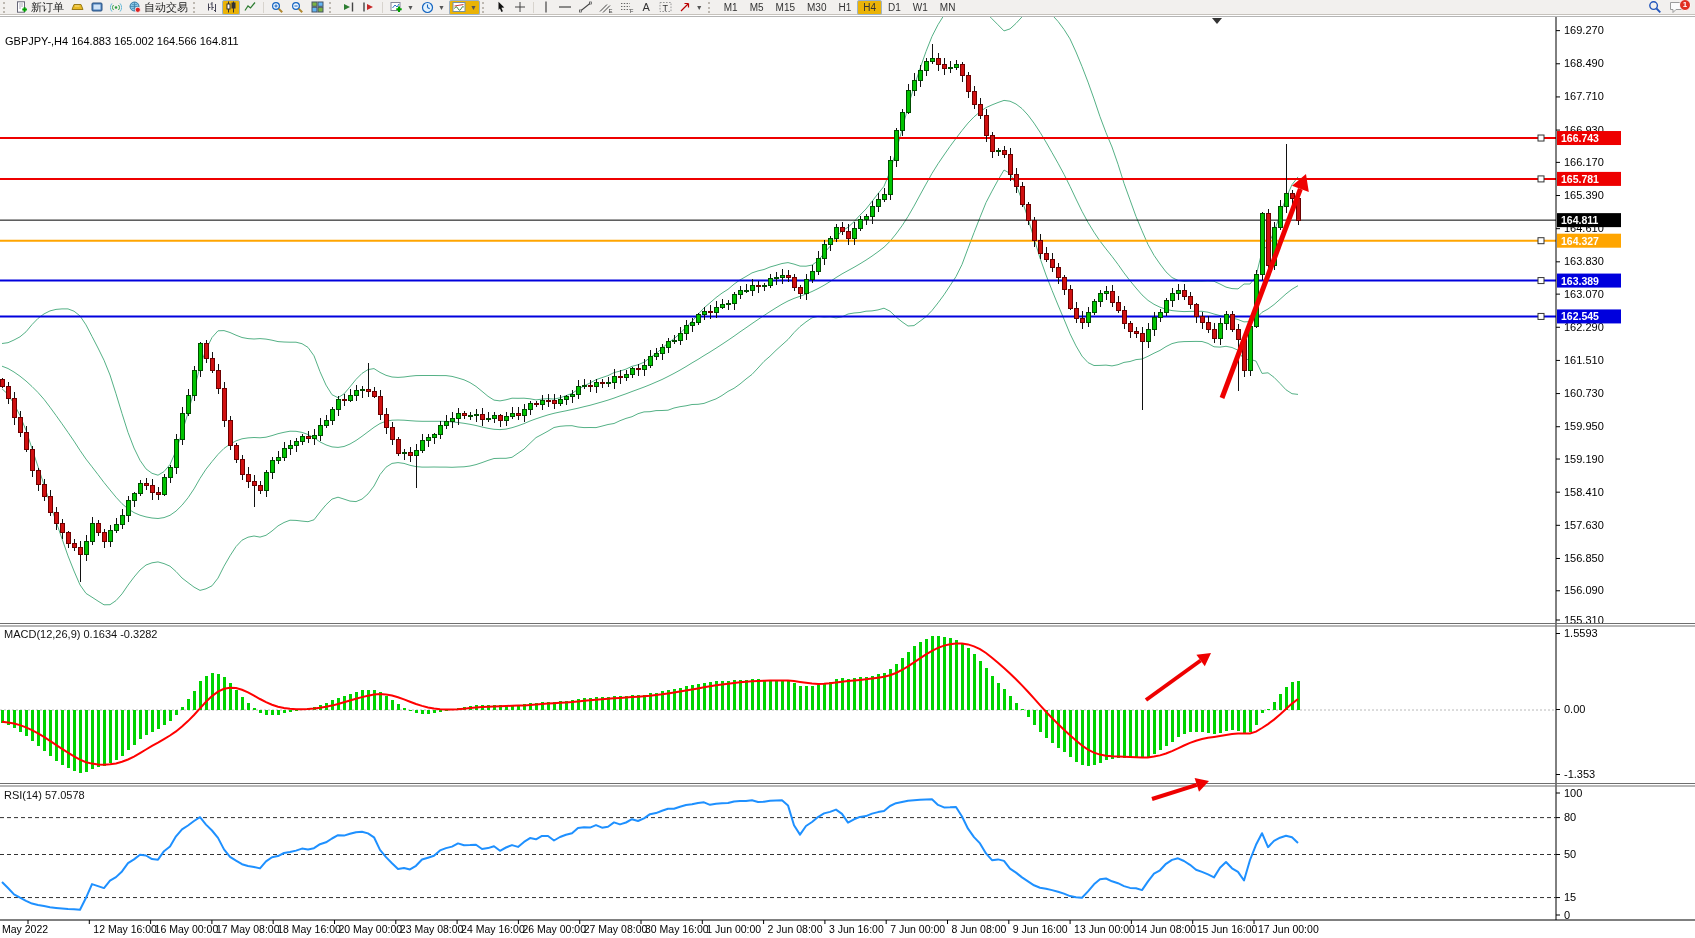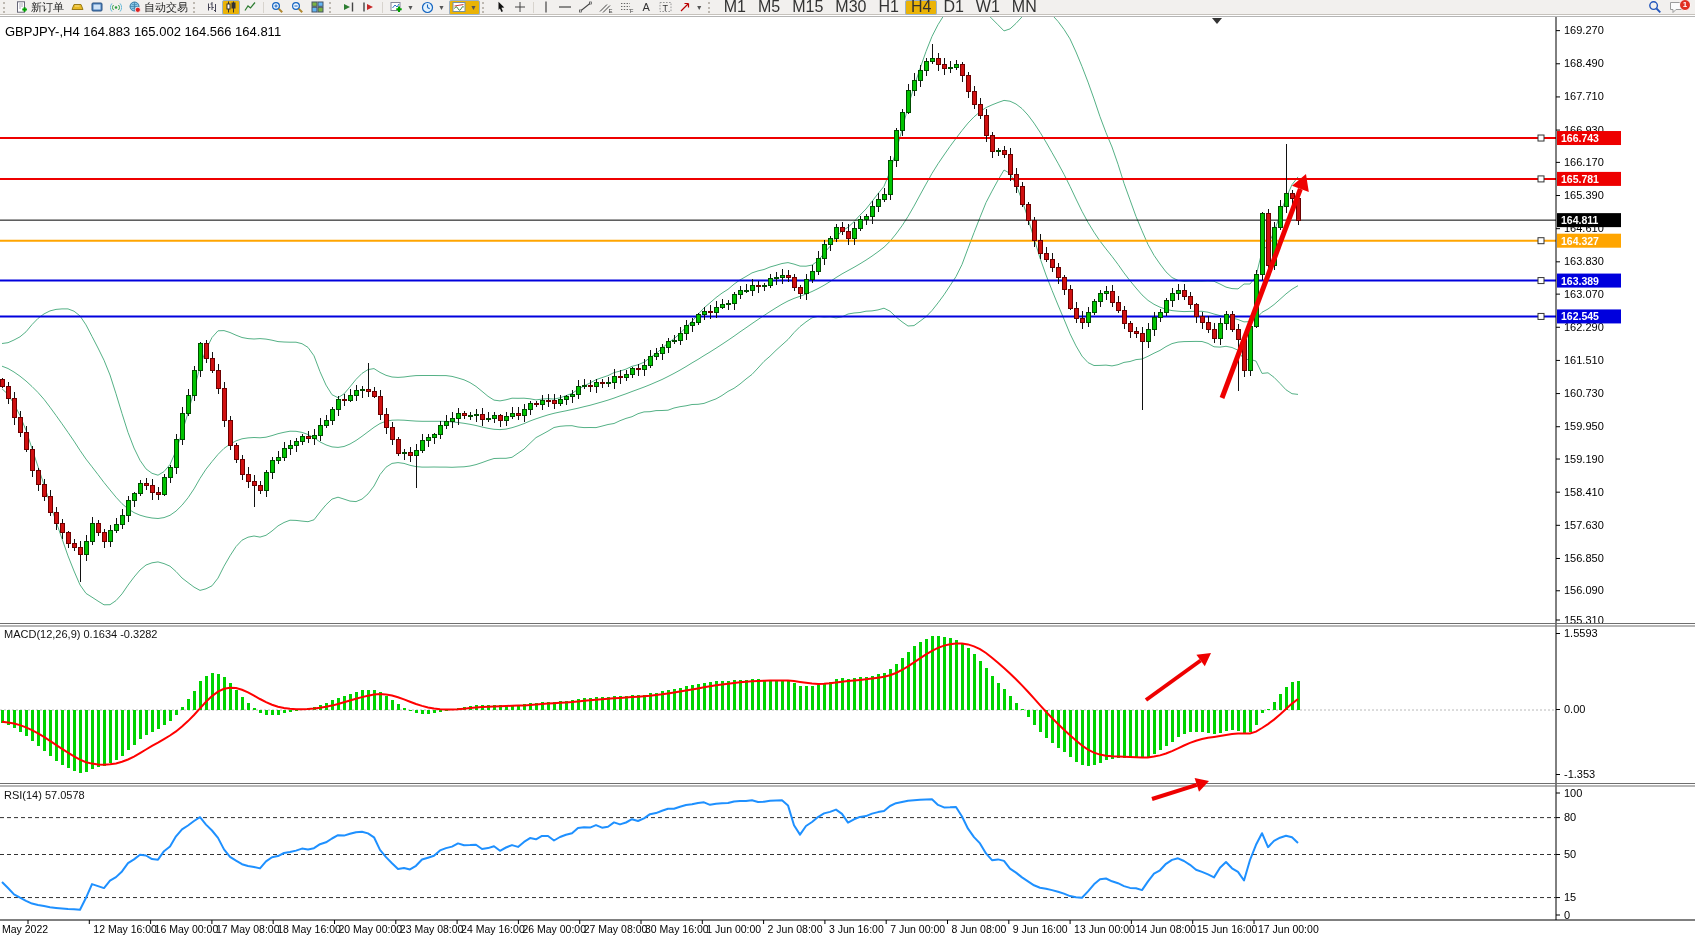--- a/index.html
+++ b/index.html
@@ -3,28 +3,28 @@
 <meta charset="utf-8">
 <style>
   html,body{margin:0;padding:0;background:#fff;font-family:"Liberation Sans","DejaVu Sans",sans-serif;}
   .stage{position:relative;width:1695px;height:938px;overflow:hidden;background:#fff;}
   .toolbar{position:absolute;left:0;top:0;width:100%;height:15px;background:#f2f0ee;border-bottom:1px solid #c6c2bc;
     display:flex;align-items:center;gap:1px;padding:0 2px;font-size:11px;color:#222;box-sizing:border-box;}
   .grip{width:4px;height:11px;border-left:2px dotted #bdb8b1;margin:0 3px 0 1px;}
   .sep{width:1px;height:11px;background:#d8d4ce;margin:0 3px;}
   .tbtn{display:inline-flex;align-items:center;gap:3px;padding:0 2px;height:13px;border:1px solid transparent;border-radius:2px;cursor:default;white-space:nowrap;}
   .tbtn.pressed{border-color:#9db3c9;background:#eab308;}
-  .tf{padding:0 5px;font-size:16px;color:#333;}
+  .tf{padding:0 5px;font-size:10px;color:#333;}
   .caret{font-size:7px;color:#555;margin-left:1px;}
   .spacer{margin-left:auto;}
   .ticon{display:inline-block;vertical-align:middle;}
   .chat-wrap{position:relative;margin-right:6px;}
   .badge{position:absolute;top:-2px;right:-5px;background:#e03020;color:#fff;border-radius:50%;width:10px;height:10px;
     font-size:8px;line-height:10px;text-align:center;font-weight:bold;border:1px solid #fff;}
-  .chart-title{position:absolute;left:5px;top:24px;font-size:13px;color:#000;pointer-events:none;z-index:5;}
+  .chart-title{position:absolute;left:5px;top:35px;font-size:11px;color:#000;pointer-events:none;z-index:5;}
   svg text{font-family:"Liberation Sans","DejaVu Sans",sans-serif;}
 </style>
 </head>
 <body>
 
 <div class="stage">
 
   <div class="toolbar">
     <span class="grip"></span>
 

